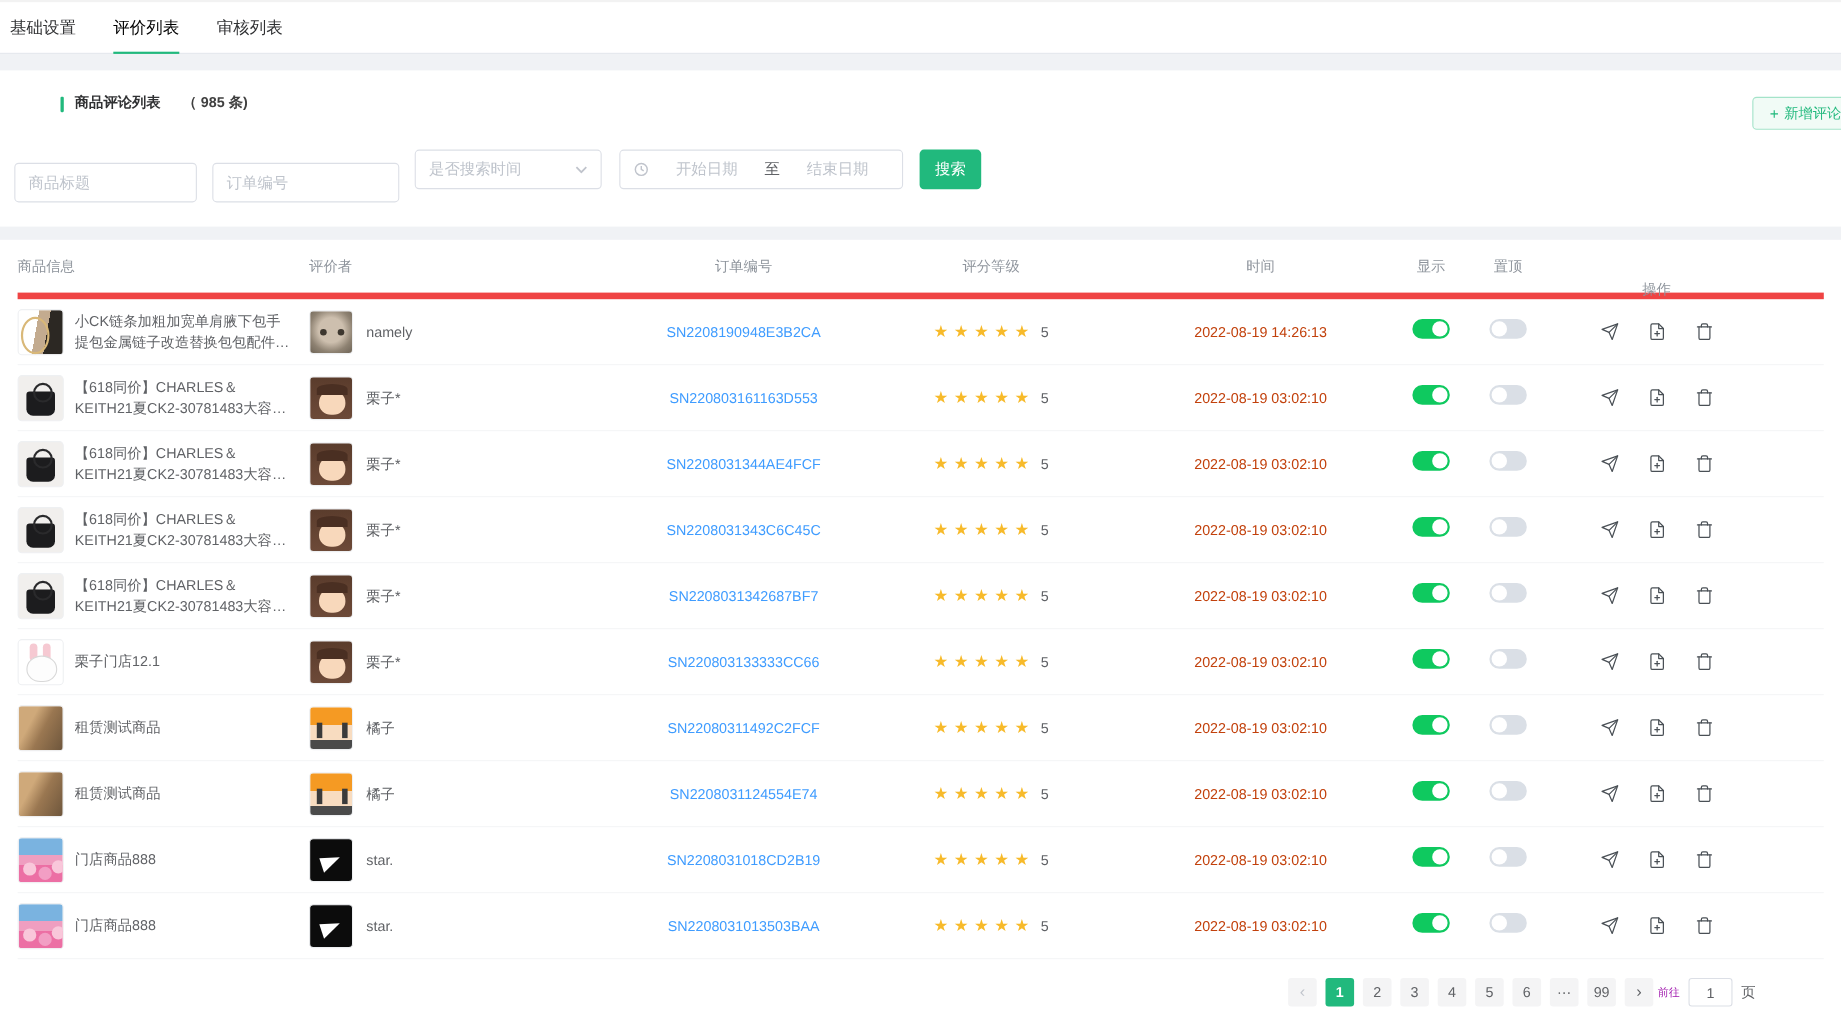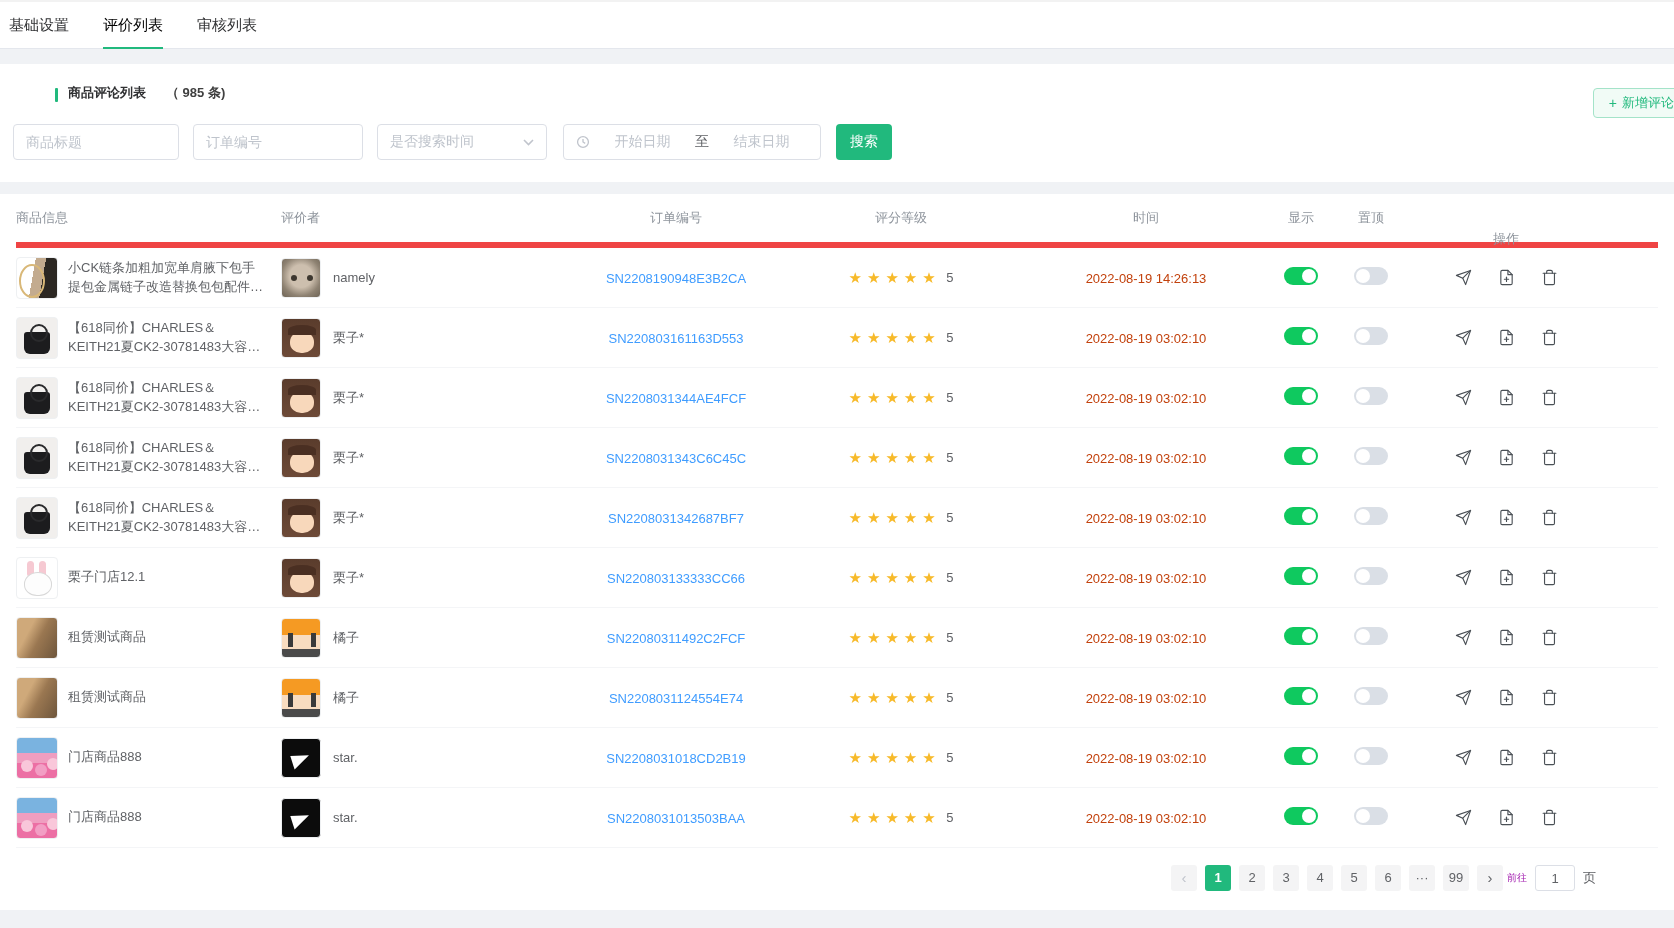--- a/index.html
+++ b/index.html
@@ -33,21 +33,21 @@
     background:#f1fbf6; border:1px solid #a4e3c9; color:#21b97d; border-radius:4px;
     font-size:13px; display:flex; align-items:center; cursor:pointer; white-space:nowrap;
   }
   .add-btn .plus { margin-right:5px; font-size:14px; }
 
   .filter-row { display:flex; margin-top:22px; align-items:center; }
   .f-box {
     height:36px; border:1px solid #dcdfe6; border-radius:4px; background:#fff;
     display:flex; align-items:center; padding:0 12px; font-size:14px; color:#bfc4cc;
   }
-  input.f-text { height:36px; border:1px solid #dcdfe6; border-radius:4px; padding:0 12px; font-size:14px; color:#606266; outline:none; }
+  input.f-text { height:36px; border:1px solid #dcdfe6; border-radius:4px; padding:0 12px; font-size:14px; color:#606266; outline:none;margin-top:24px; }
   input.f-text::placeholder { color:#bfc4cc; }
   .w1 { width:166px; margin-right:14px; }
   .w2 { width:170px; margin-right:14px; }
   .w3 { width:184px; margin-right:14px; justify-content:space-between; cursor:pointer; }
   .w4 { width:170px; margin-right:16px; justify-content:space-between; cursor:pointer; }
   .w5 { width:258px; }
   .chev { width:11px; height:7px; flex:none; }
   .chev polyline { fill:none; stroke:#c0c4cc; stroke-width:1.6; }
   .clock-ic { width:14px; height:14px; flex:none; margin-right:6px; }
   .clock-ic circle, .clock-ic polyline { fill:none; stroke:#c0c4cc; stroke-width:1.5; }

